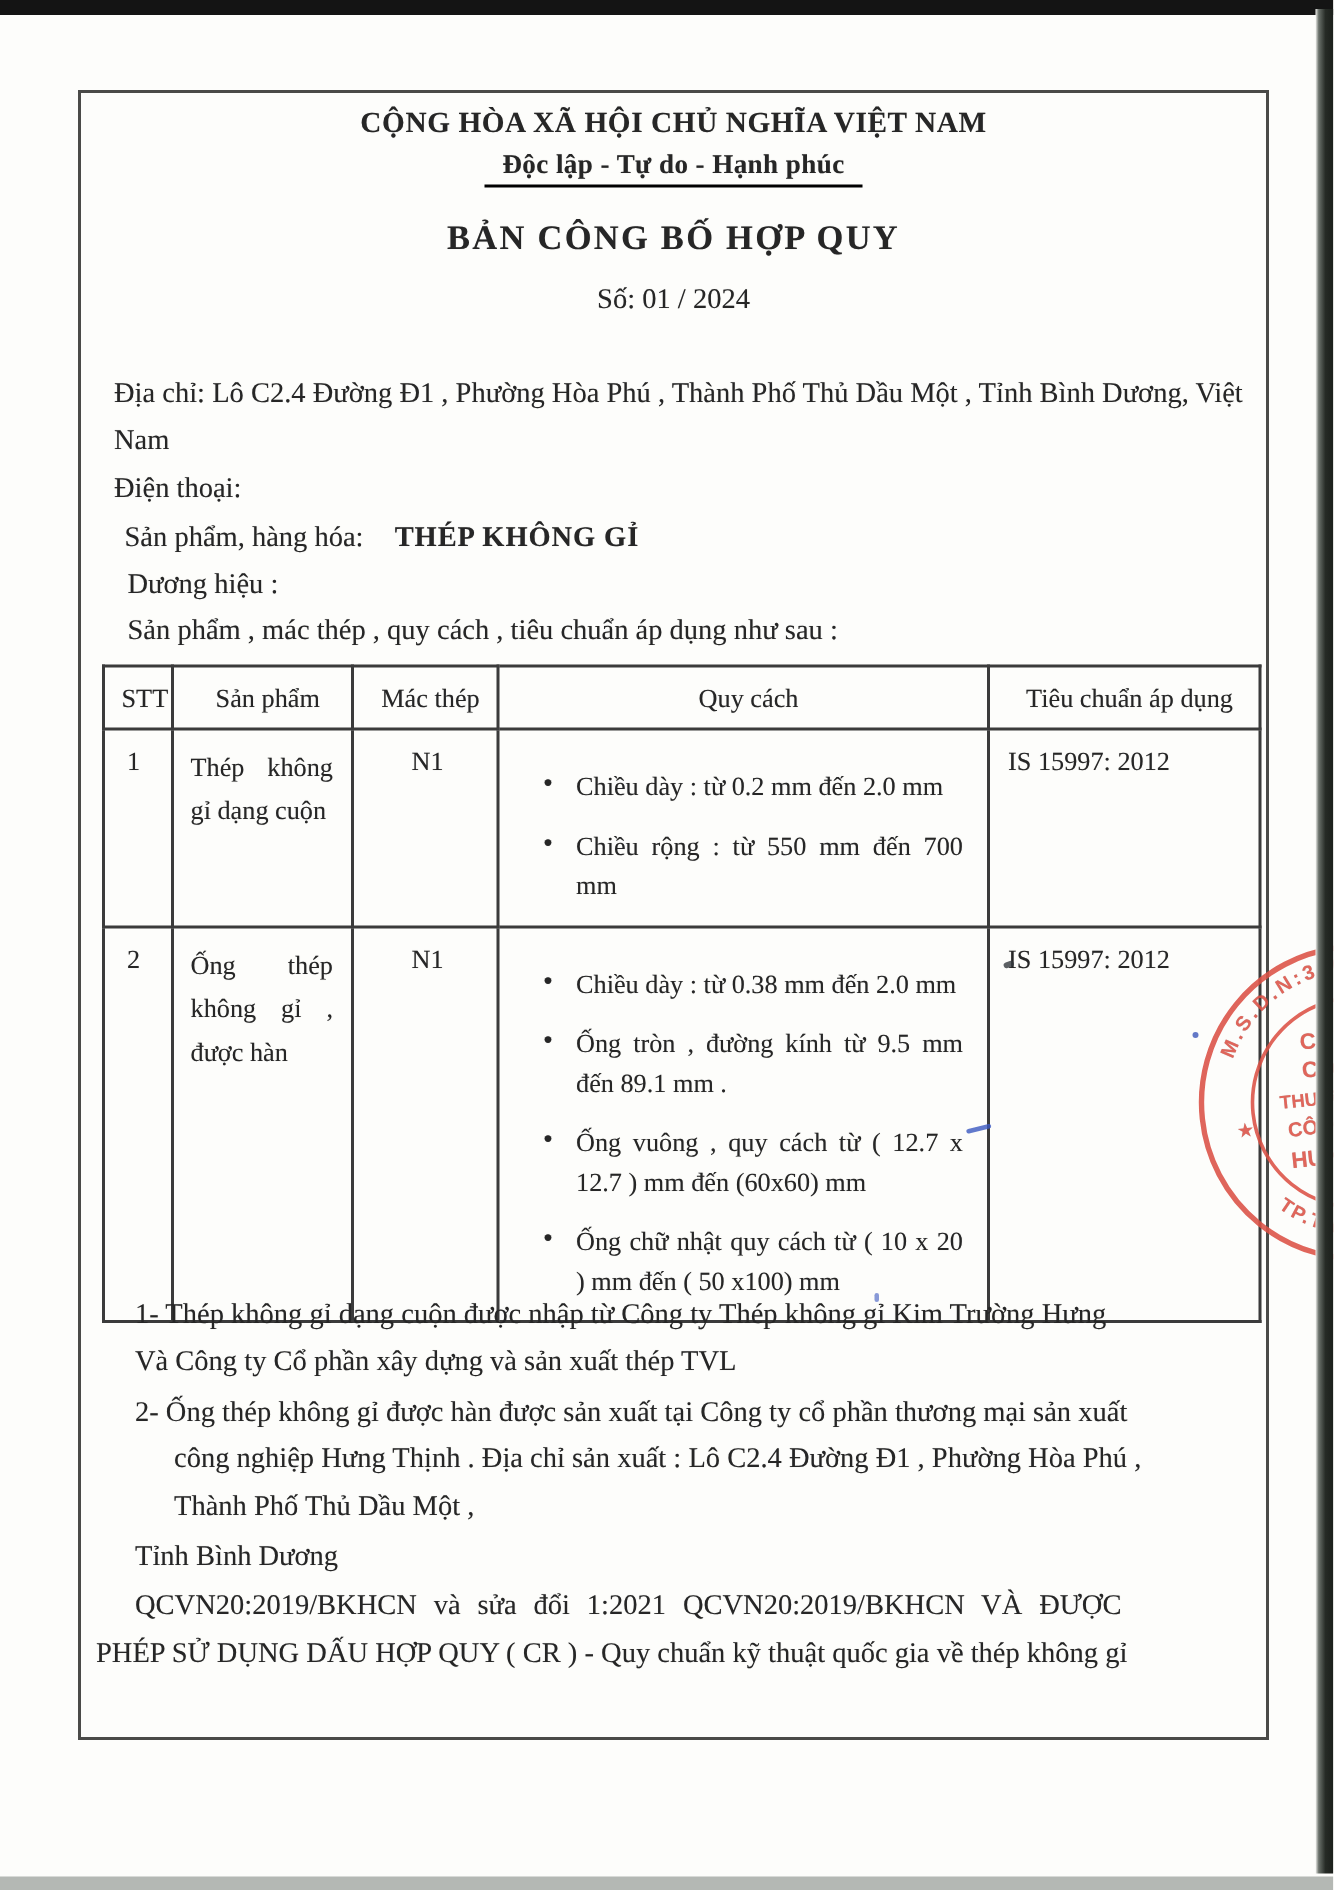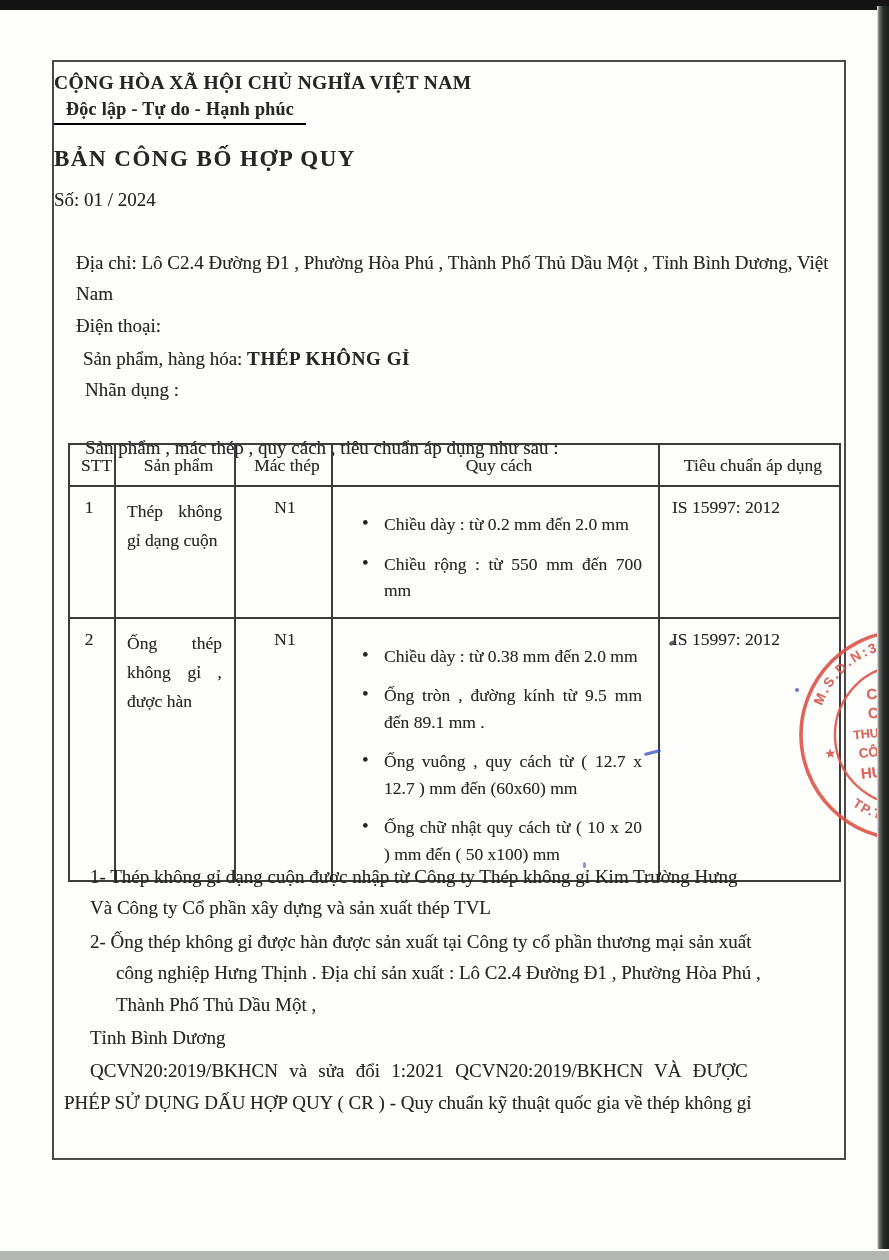--- a/index.html
+++ b/index.html
@@ -14,37 +14,37 @@
   .scan-top    { position:absolute; left:0; top:0; width:889px; height:10px; background:#141414; }
   .scan-right  { position:absolute; top:6px; left:877px; width:12px; height:1243px;
                  background:linear-gradient(to right,#f2f2ef 0%,#6a716b 18%,#262b26 55%,#1b1f1b 100%); }
   .scan-bottom { position:absolute; left:0; top:1251px; width:889px; height:9px; background:#b4b8b4; }
 
   
   .frame { position:absolute; left:52px; top:60px; width:794px; height:1100px;
            border:2px solid #4a4a48; box-sizing:border-box; background:transparent; }
 
   .abs { position:absolute; }
-  .center { left:0; width:100%; text-align:left; }
+  .center { left:0; width:100%; text-align:center; }
 
   .national { top:10px;  font-size:19.5px; font-weight:bold; letter-spacing:.4px; }
   .motto-wrap { top:37px; }
   .motto { display:inline-block; font-size:18px; font-weight:bold; letter-spacing:.3px;
            border-bottom:2px solid #000000; padding:0 12px 3px 12px; }
   .doc-title { top:84px; font-size:23px; font-weight:bold; letter-spacing:1.5px; }
   .doc-number { top:127px; font-size:19px; }
 
   .body-line { font-size:19px; line-height:30px; }
   .org     { top:156px; left:22px; width:764px; }
   .address { top:186px; left:22px; width:764px; line-height:30.5px; }
   .phone   { top:249px; left:22px; }
   .product { top:282px; left:29px; }
-  .product b { letter-spacing:.6px; }
+  .product b { letter-spacing:.6px;margin-left:16px; }
   .brand   { top:313px; left:31px; }
-  .intro   { top:344px; left:31px;margin-top:27px; }
+  .intro   { top:344px; left:31px; }
 
   
   table.spec { position:absolute; top:381px; left:14px; width:771px;
                border-collapse:collapse; table-layout:fixed; font-size:17.5px; }
   table.spec th, table.spec td { border:2px solid #3b3b3b; vertical-align:top; font-weight:normal; }
   table.spec th { height:36px; vertical-align:middle; text-align:center; padding:2px 4px 2px 11px; }
   th.c-stt, td.c-stt { text-align:center; padding-left:2px; }
   td { padding:10px 8px 4px 11px; }
   td.c-prod { text-align:justify; padding-right:12px; line-height:29px; }
   td.c-grade { text-align:center; }
@@ -84,21 +84,21 @@
   <div class="frame">
 
     <div class="abs center national">CỘNG HÒA XÃ HỘI CHỦ NGHĨA VIỆT NAM</div>
     <div class="abs center motto-wrap"><span class="motto">Độc lập - Tự do - Hạnh phúc</span></div>
     <div class="abs center doc-title">BẢN CÔNG BỐ HỢP QUY</div>
     <div class="abs center doc-number">Số: 01 / 2024</div>
 
     <div class="abs body-line address">Địa chỉ: Lô C2.4 Đường Đ1 , Phường Hòa Phú , Thành Phố Thủ Dầu Một , Tỉnh Bình Dương, Việt Nam</div>
     <div class="abs body-line phone">Điện thoại:</div>
     <div class="abs body-line product"><span>Sản phẩm, hàng hóa: </span><b>THÉP KHÔNG GỈ</b></div>
-    <div class="abs body-line brand">Nhãn dụng :</div>
+    <div class="abs body-line brand">Dương hiệu :</div>
     <div class="abs body-line intro">Sản phẩm , mác thép , quy cách , tiêu chuẩn áp dụng như sau :</div>
 
     <table class="spec">
       <colgroup>
           <col style="width:46px">
           <col style="width:120px">
           <col style="width:97px">
           <col style="width:327px">
           <col style="width:181px">
         </colgroup>

